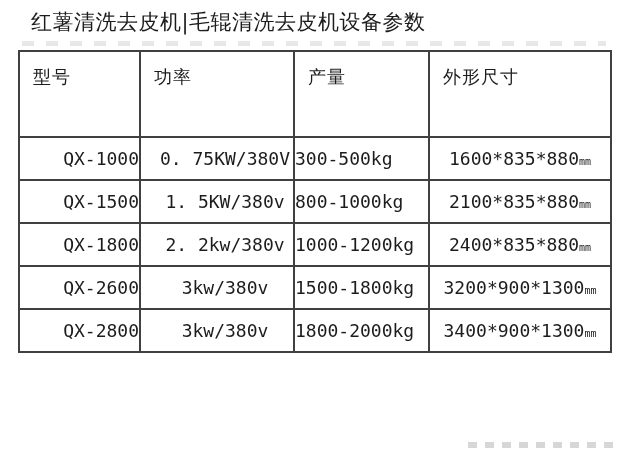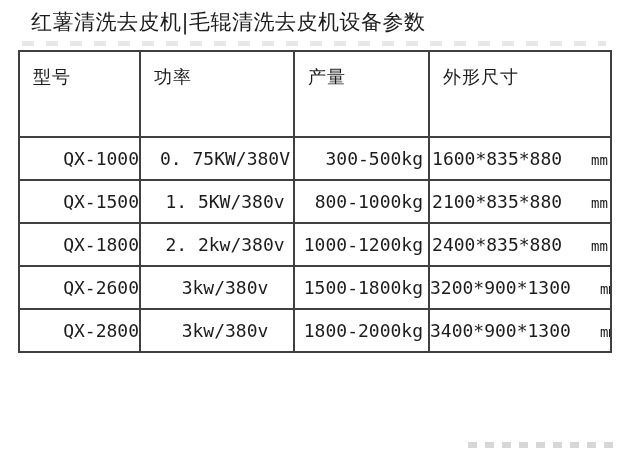--- a/index.html
+++ b/index.html
@@ -79,23 +79,23 @@
   }
   .spec-table tbody tr { height: 43px; }
   .spec-table td {
     font-family: "DejaVu Sans Mono", monospace;
     font-size: 18px;
     vertical-align: middle;
     padding: 0;
   }
   .spec-table td.cell-model  { text-align: right;  padding-left: 22px; }
   .spec-table td.cell-power  { text-align: center; padding-left: 16px; }
-  .spec-table td.cell-output { text-align: right; padding-right: 5px; margin-left: 12px; }
+  .spec-table td.cell-output { text-align: left; padding-right: 5px; margin-left: 12px; }
   .spec-table td.cell-size   { text-align: center; }
-  .spec-table .unit { font-size: 14px; padding-left: 29px; }
+  .spec-table .unit { font-size: 10px; }
 </style>
 </head>
 <body>
 
 <div class="page">
 
   <div class="page-title">红薯清洗去皮机|毛辊清洗去皮机设备参数</div>
 
   <div class="noise-band-top"></div>
 

